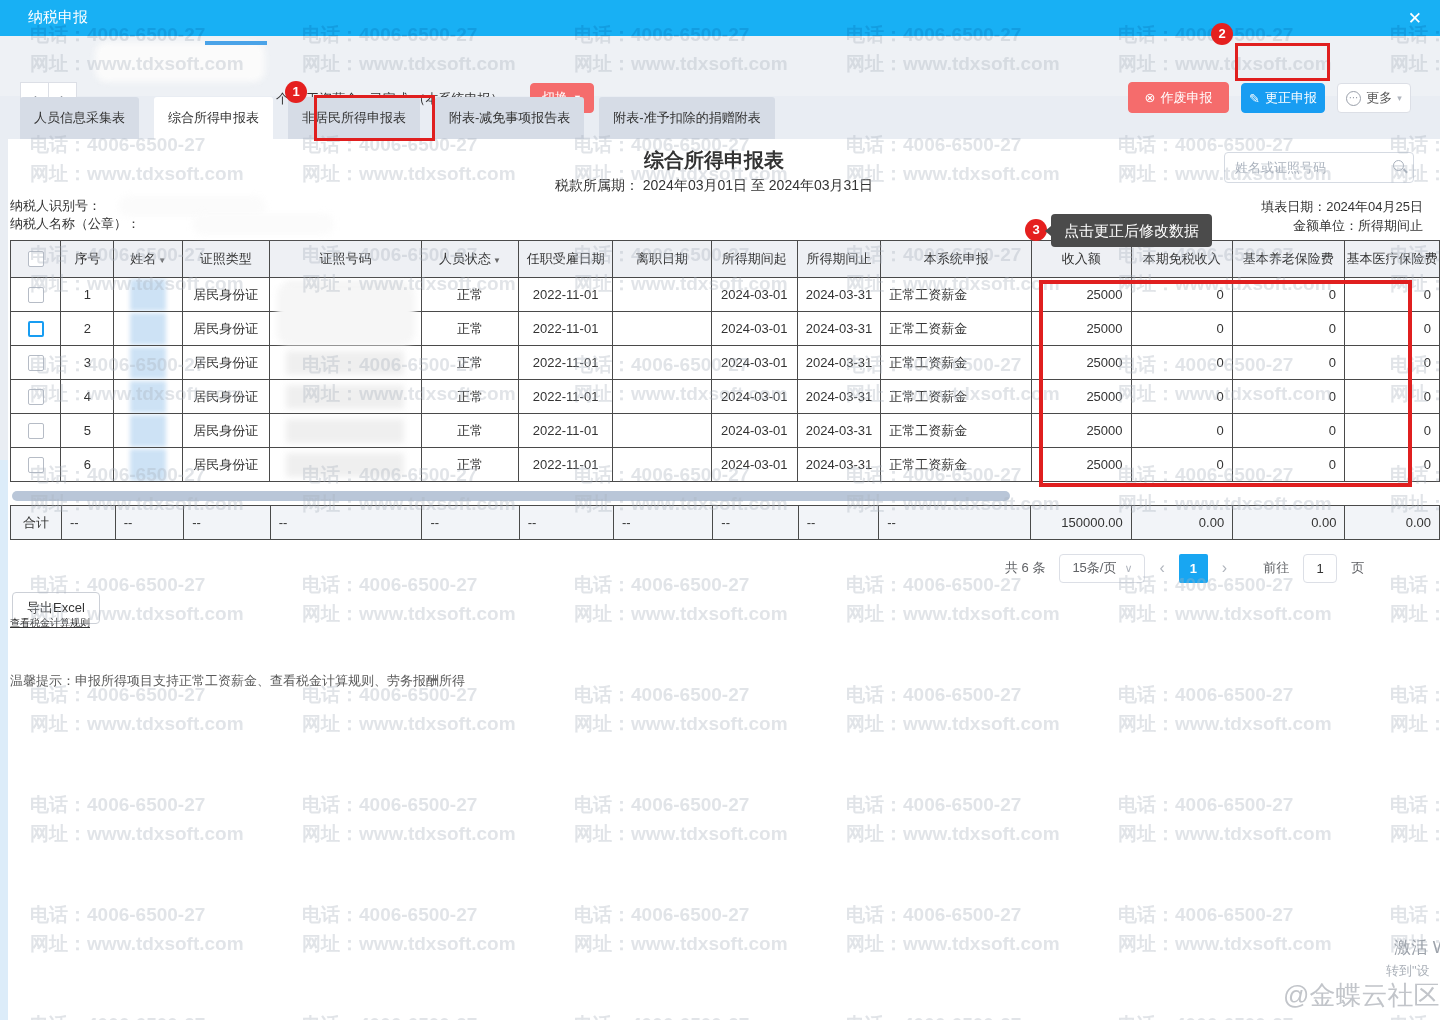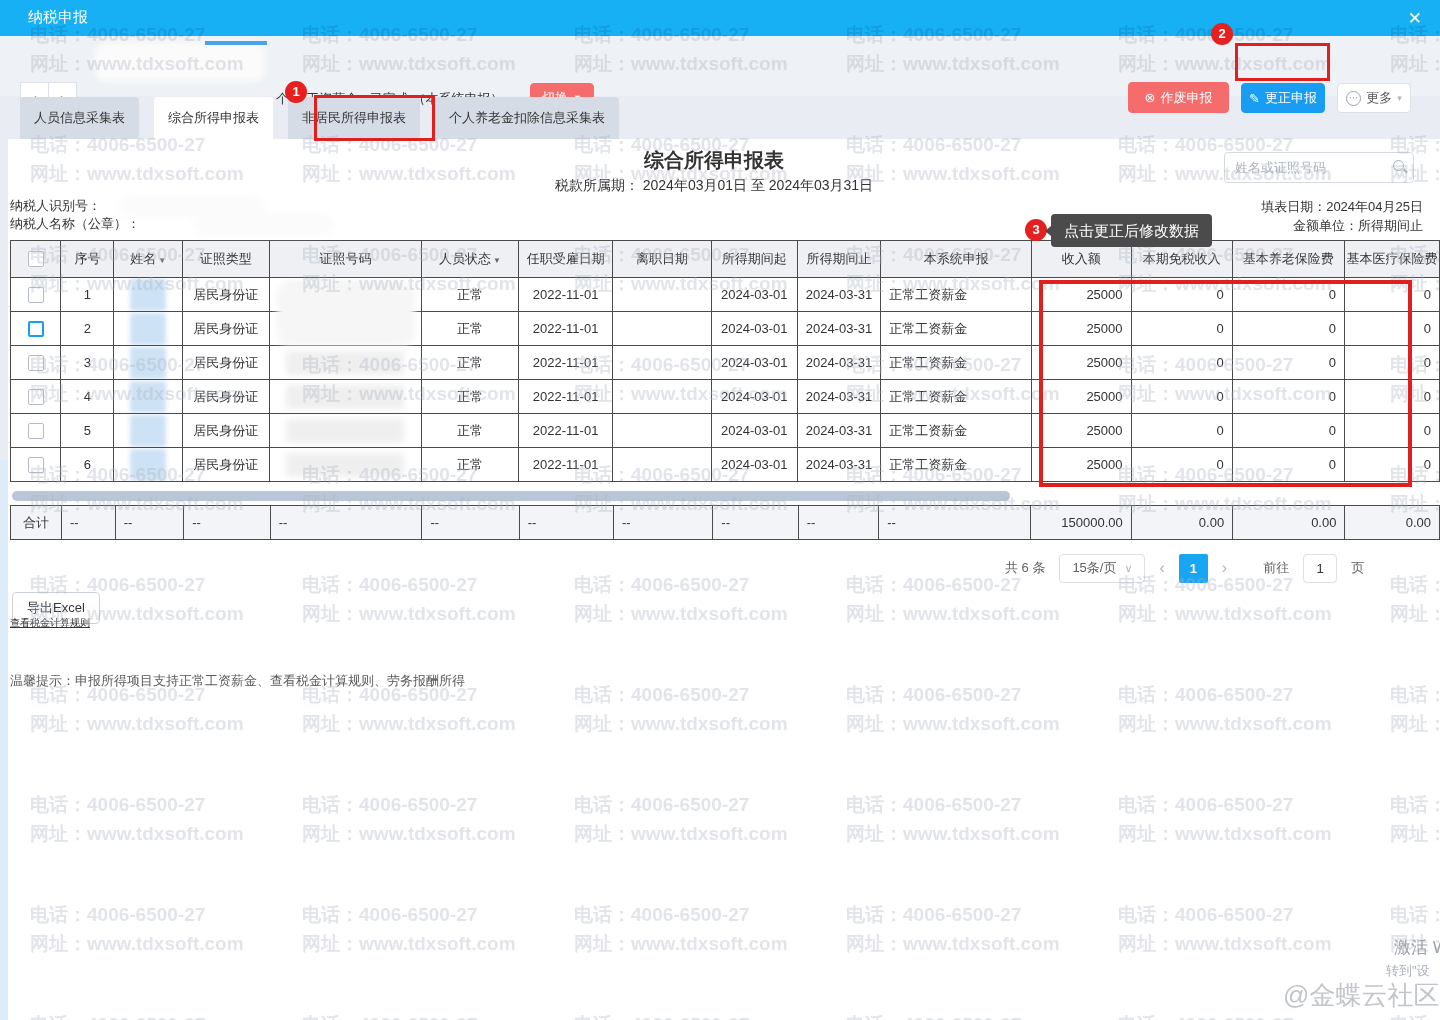--- a/index.html
+++ b/index.html
@@ -151,21 +151,22 @@
     <span class="more-circle">⋯</span>
     <span>更多</span>
     <span class="caret" style="color:#b0b5bd;">▾</span>
   </div>
 </div>
 
 <div class="tab-bar" id="tab-bar">
     <div class="tab">人员信息采集表</div>
     <div class="tab active">综合所得申报表</div>
     <div class="tab">非居民所得申报表</div>
-    <div class="tab">个人养老金扣除信息采集表</div>
+    <div class="tab">附表-减免事项报告表</div>
+    <div class="tab">附表-准予扣除的捐赠附表</div>
   </div>
 
 <div class="report-title">综合所得申报表</div>
 <div class="report-period">税款所属期：  2024年03月01日  至  2024年03月31日</div>
 <div class="search-box">
   <input placeholder="姓名或证照号码" style="">
   <span class="mag"></span>
 </div>
 <div class="fill-info" style="top:198px;">填表日期：2024年04月25日</div>
 <div class="fill-info" style="top:217px;">金额单位：所得期间止</div>

